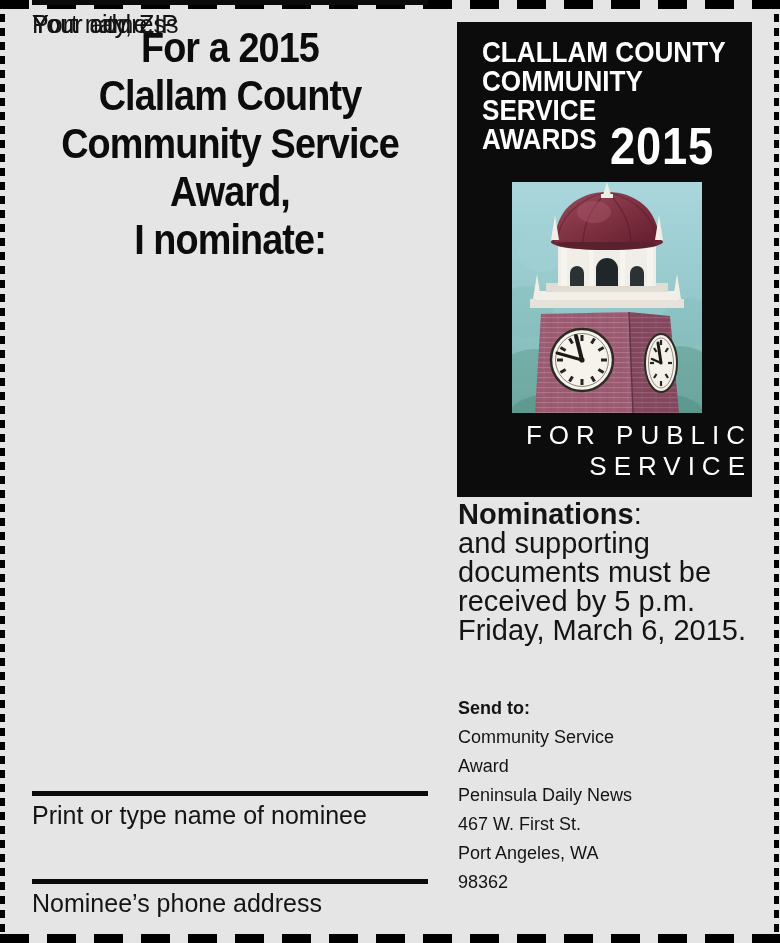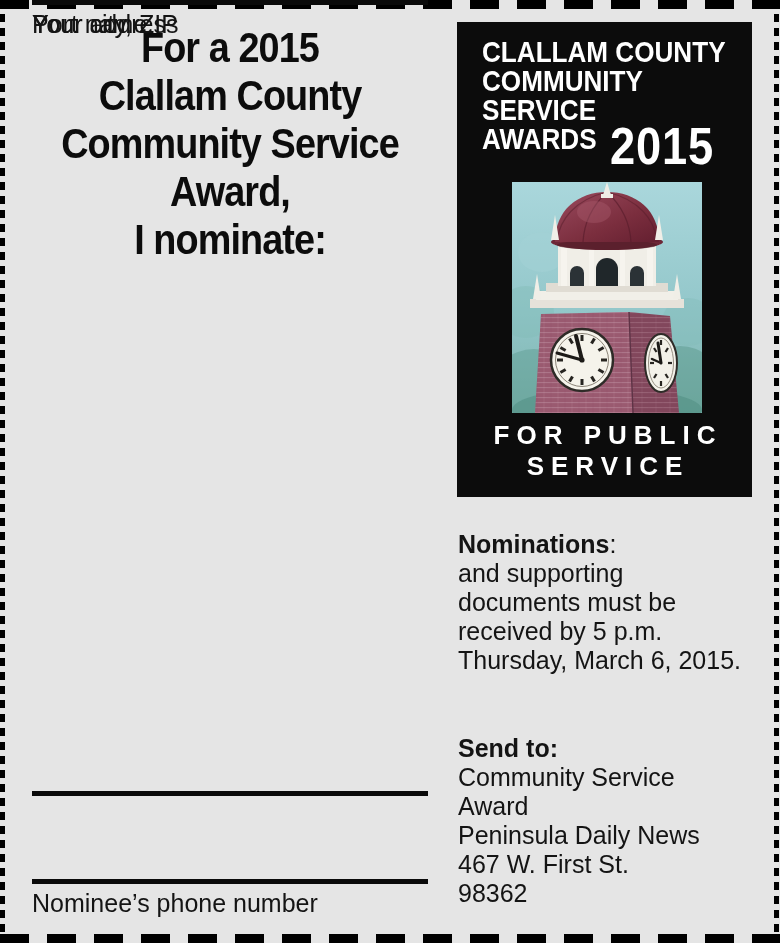--- a/index.html
+++ b/index.html
@@ -38,26 +38,26 @@
   .box-title{
     position:absolute;left:25px;top:15px;color:#ffffff;font-weight:bold;
     font-size:30px;line-height:29px;white-space:nowrap;
     transform:scaleX(.87);transform-origin:0 0;
   }
   .title-line4{position:relative;}
   .year{position:absolute;left:147px;top:-4px;font-size:52px;line-height:1;letter-spacing:1px;}
   .tower-photo{position:absolute;left:55px;top:160px;width:190px;height:231px;}
   .tower-photo svg{display:block;}
   .tagline{
-    position:absolute;left:0;top:398px;width:295px;text-align:center;color:#fff;
-    font-weight:bold;font-size:26px;line-height:31px;letter-spacing:7px;text-indent:7px;
-  }
-  
-  .nominations{position:absolute;left:458px;top:530px;width:312px;font-size:25px;line-height:29px;color:#141414;}
-  .sendto{position:absolute;left:458px;top:734px;width:312px;font-size:25px;line-height:29px;color:#141414;}
+    position:absolute;left:0;top:398px;width:295px;text-align:right;color:#fff;
+    font-weight:normal;font-size:26px;line-height:31px;letter-spacing:7px;text-indent:7px;
+  }
+  
+  .nominations{position:absolute;left:458px;top:500px;width:312px;font-size:29px;line-height:29px;color:#141414;}
+  .sendto{position:absolute;left:458px;top:694px;width:312px;font-size:18px;line-height:29px;color:#141414;}
   .bold{font-weight:bold;}
   .italic{}
 </style>
 </head>
 <body>
 
 <div class="coupon">
 
   <div class="b-top"></div>
   <div class="b-bottom"></div>
@@ -67,24 +67,25 @@
   <div class="headline">
     <div>For a 2015</div>
     <div>Clallam County</div>
     <div>Community Service</div>
     <div>Award,</div>
     <div>I nominate:</div>
   </div>
 
   <div class="field">
     <div class="rule"></div>
-  </div>
-  <div class="field">
-    <div class="rule"></div>
-    <div class="flabel">Nominee’s phone number</div>
+    <div class="flabel">Print or type name of nominee</div>
+  </div>
+  <div class="field">
+    <div class="rule"></div>
+    <div class="flabel">Nominee’s phone address</div>
   </div>
   <div class="field">
     <div class="rule"></div>
     <div class="flabel">Port name</div>
   </div>
   <div class="field">
     <div class="rule"></div>
     <div class="flabel">Your address</div>
   </div>
   <div class="field">
@@ -208,25 +209,26 @@
       <div>FOR PUBLIC</div>
       <div>SERVICE</div>
     </div>
   </div>
 
   <div class="nominations">
     <div><span class="bold">Nominations</span><span>:</span></div>
     <div>and supporting</div>
     <div>documents must be</div>
     <div>received by 5 p.m.</div>
-    <div>Thursday, March 6, 2015.</div>
+    <div>Friday, March 6, 2015.</div>
   </div>
 
   <div class="sendto">
     <div class="bold">Send to:</div>
     <div>Community Service</div>
     <div>Award</div>
     <div class="italic">Peninsula Daily News</div>
     <div>467 W. First St.</div>
+    <div>Port Angeles, WA</div>
     <div>98362</div>
   </div>
 
 </div>
 
 </body></html>

